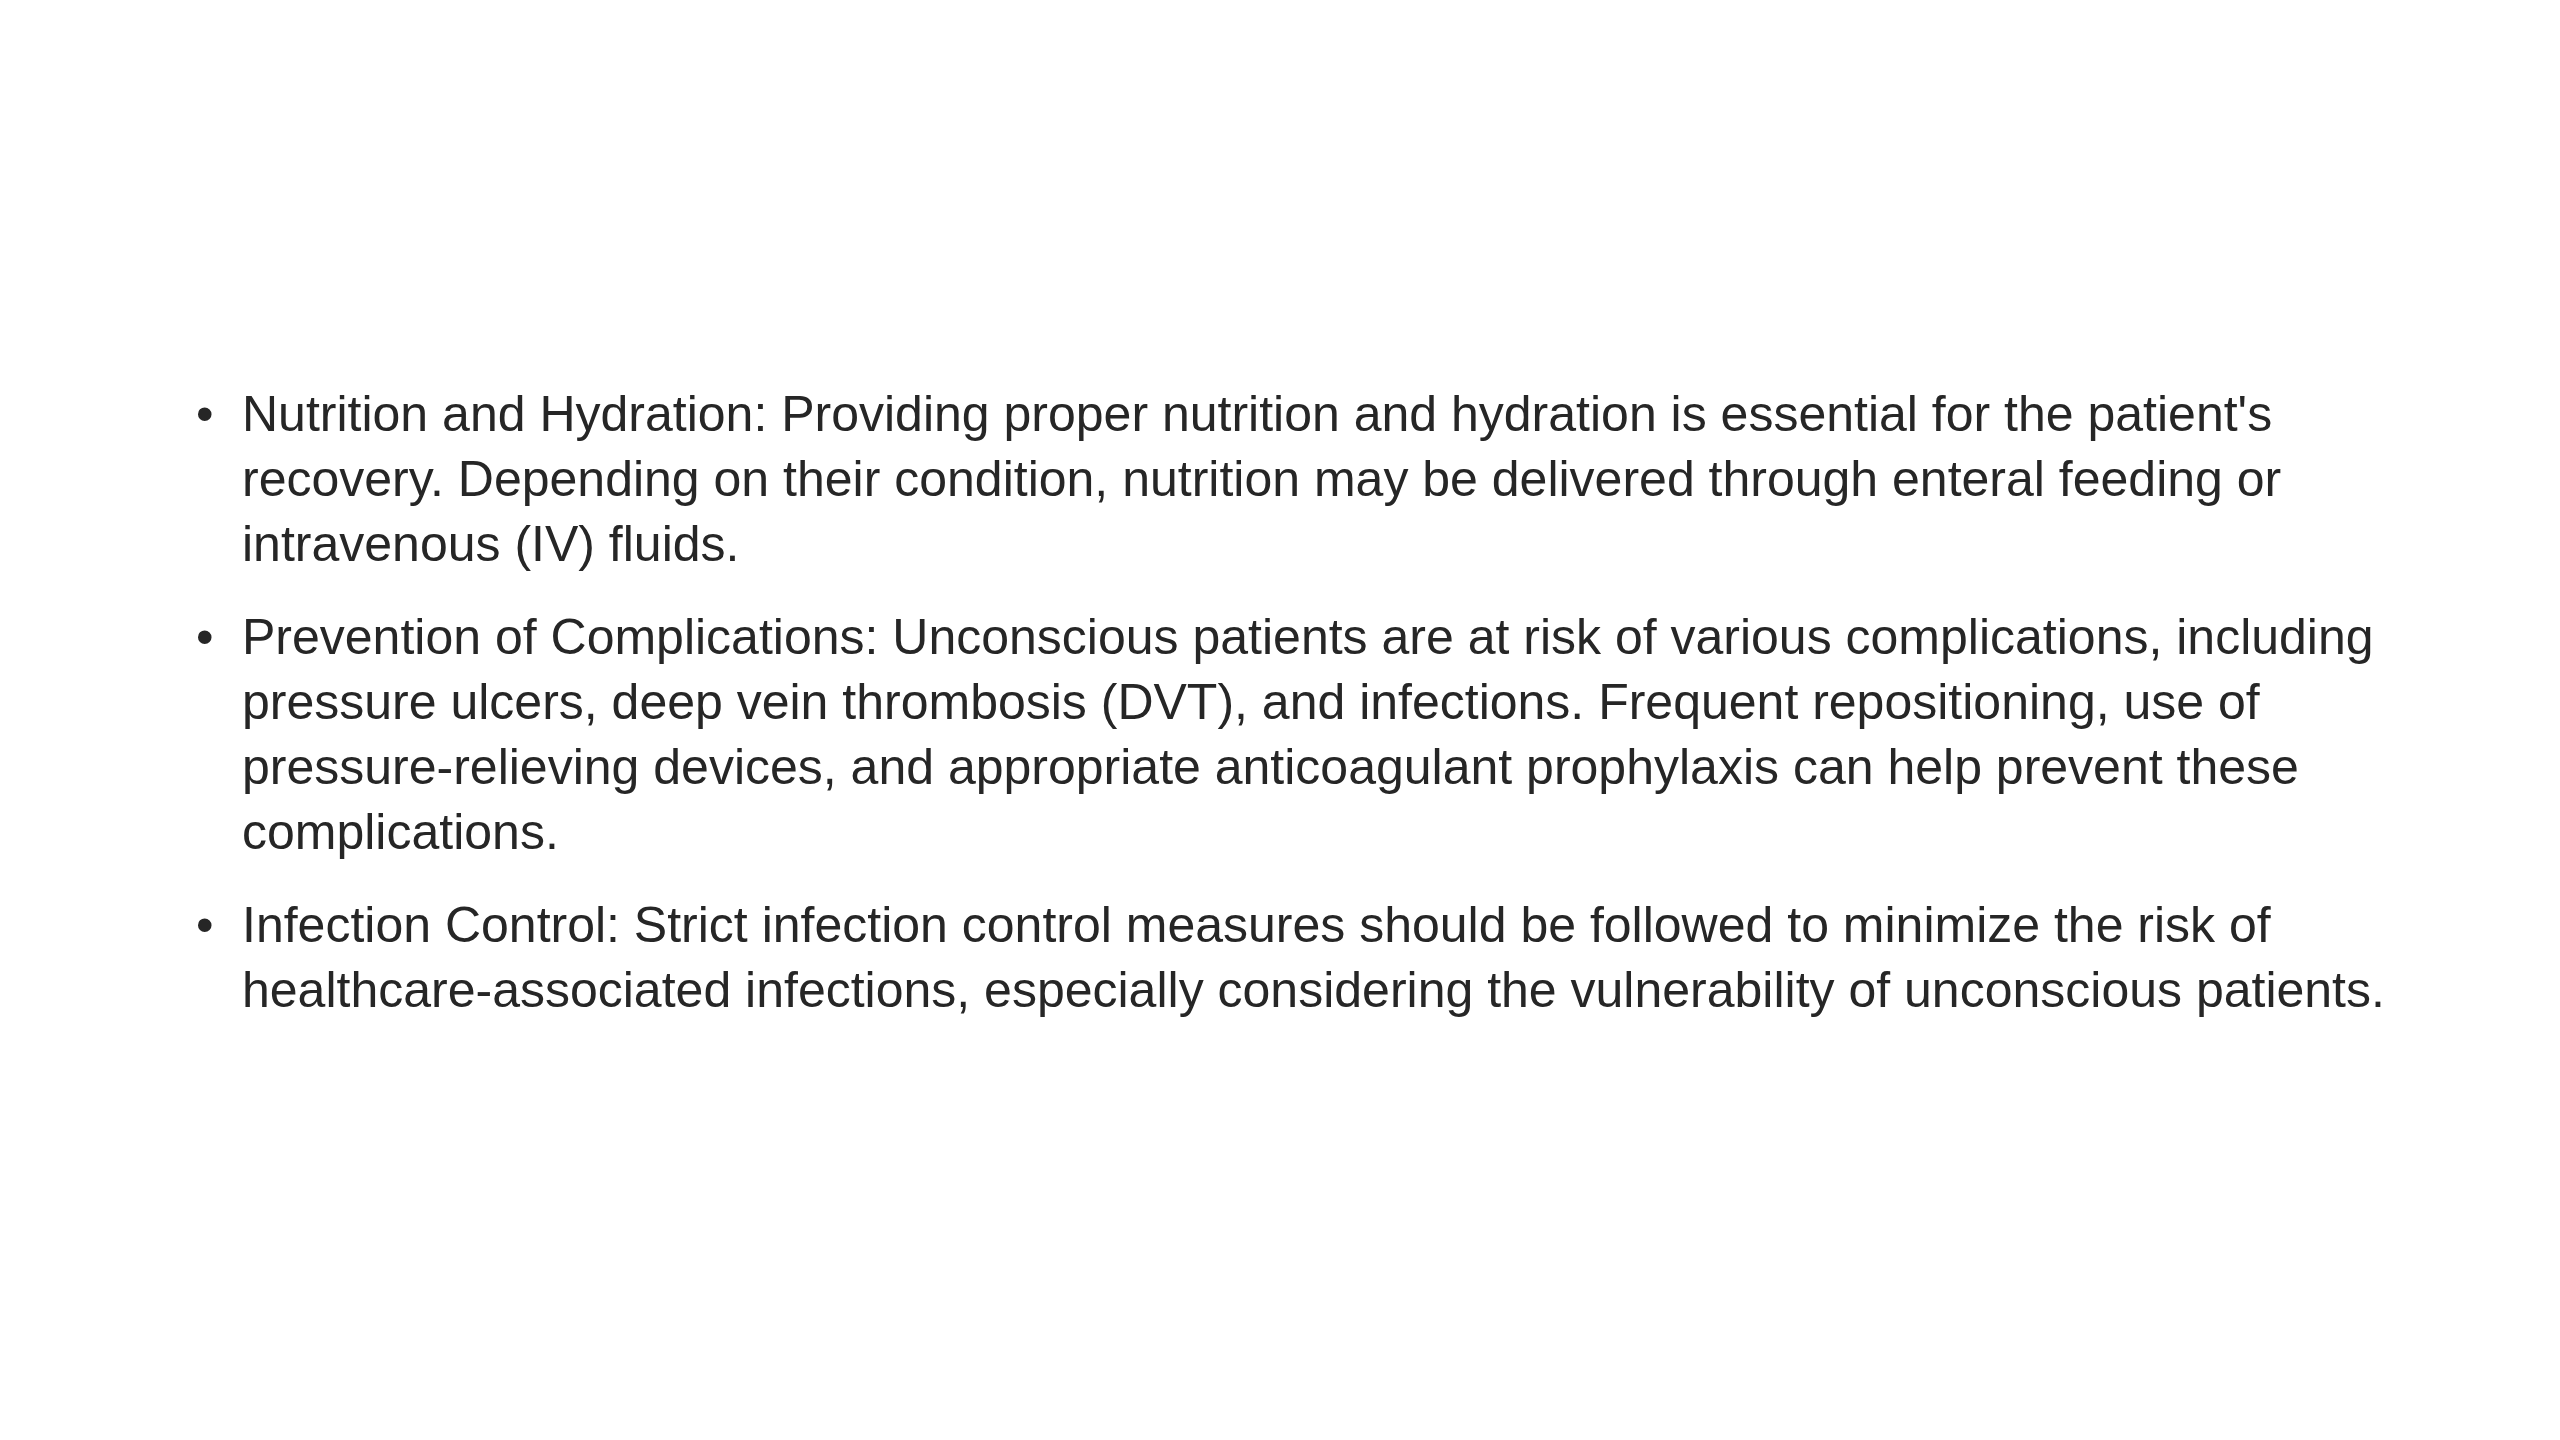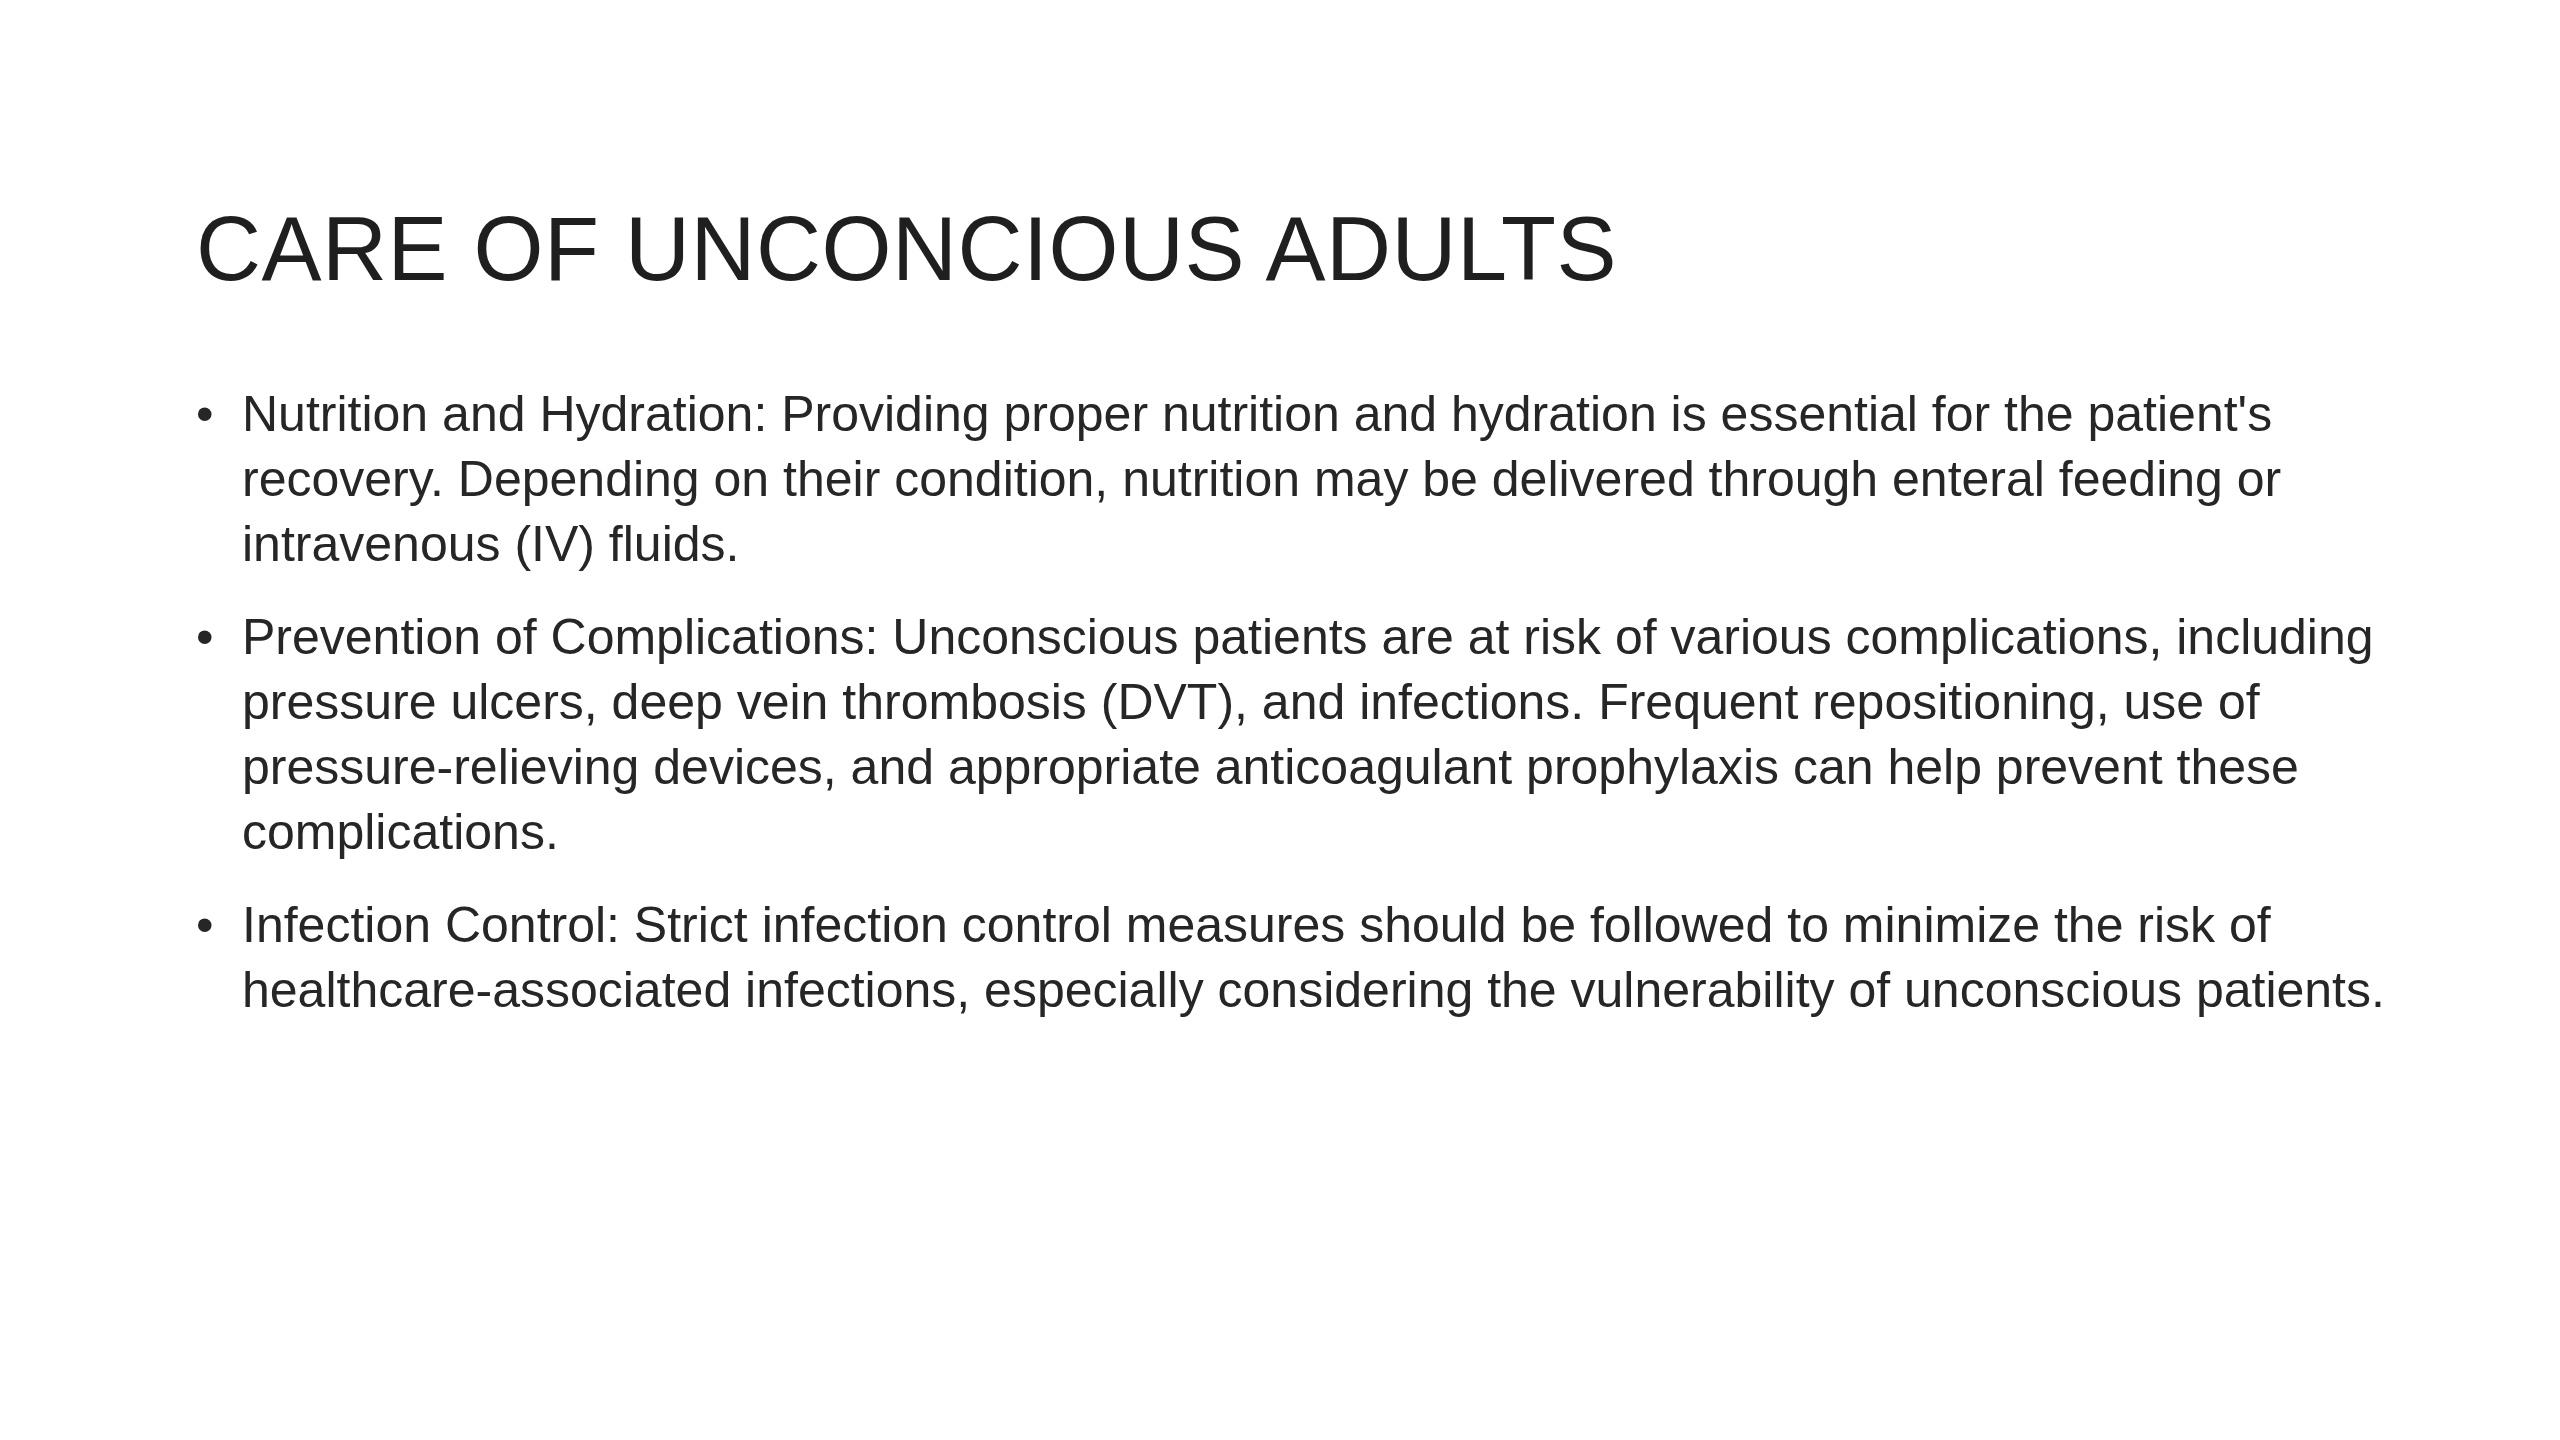--- a/index.html
+++ b/index.html
@@ -66,21 +66,20 @@
   }
   .bullet-text {
     display: block;
   }
 </style>
 </head>
 <body>
 
 <div class="slide">
 
-  <h1 class="slide-title">CARE OF UNCONCIOUS ADULTS</h1>
 
   <div class="body-block">
     <ul class="bullets">
 
       <li>
         <span class="bullet-dot">•</span>
         <span class="bullet-text">Nutrition and Hydration: Providing proper nutrition and hydration is essential for the patient's recovery. Depending on their condition, nutrition may be delivered through enteral feeding or intravenous (IV) fluids.</span>
       </li>
 
       <li>

